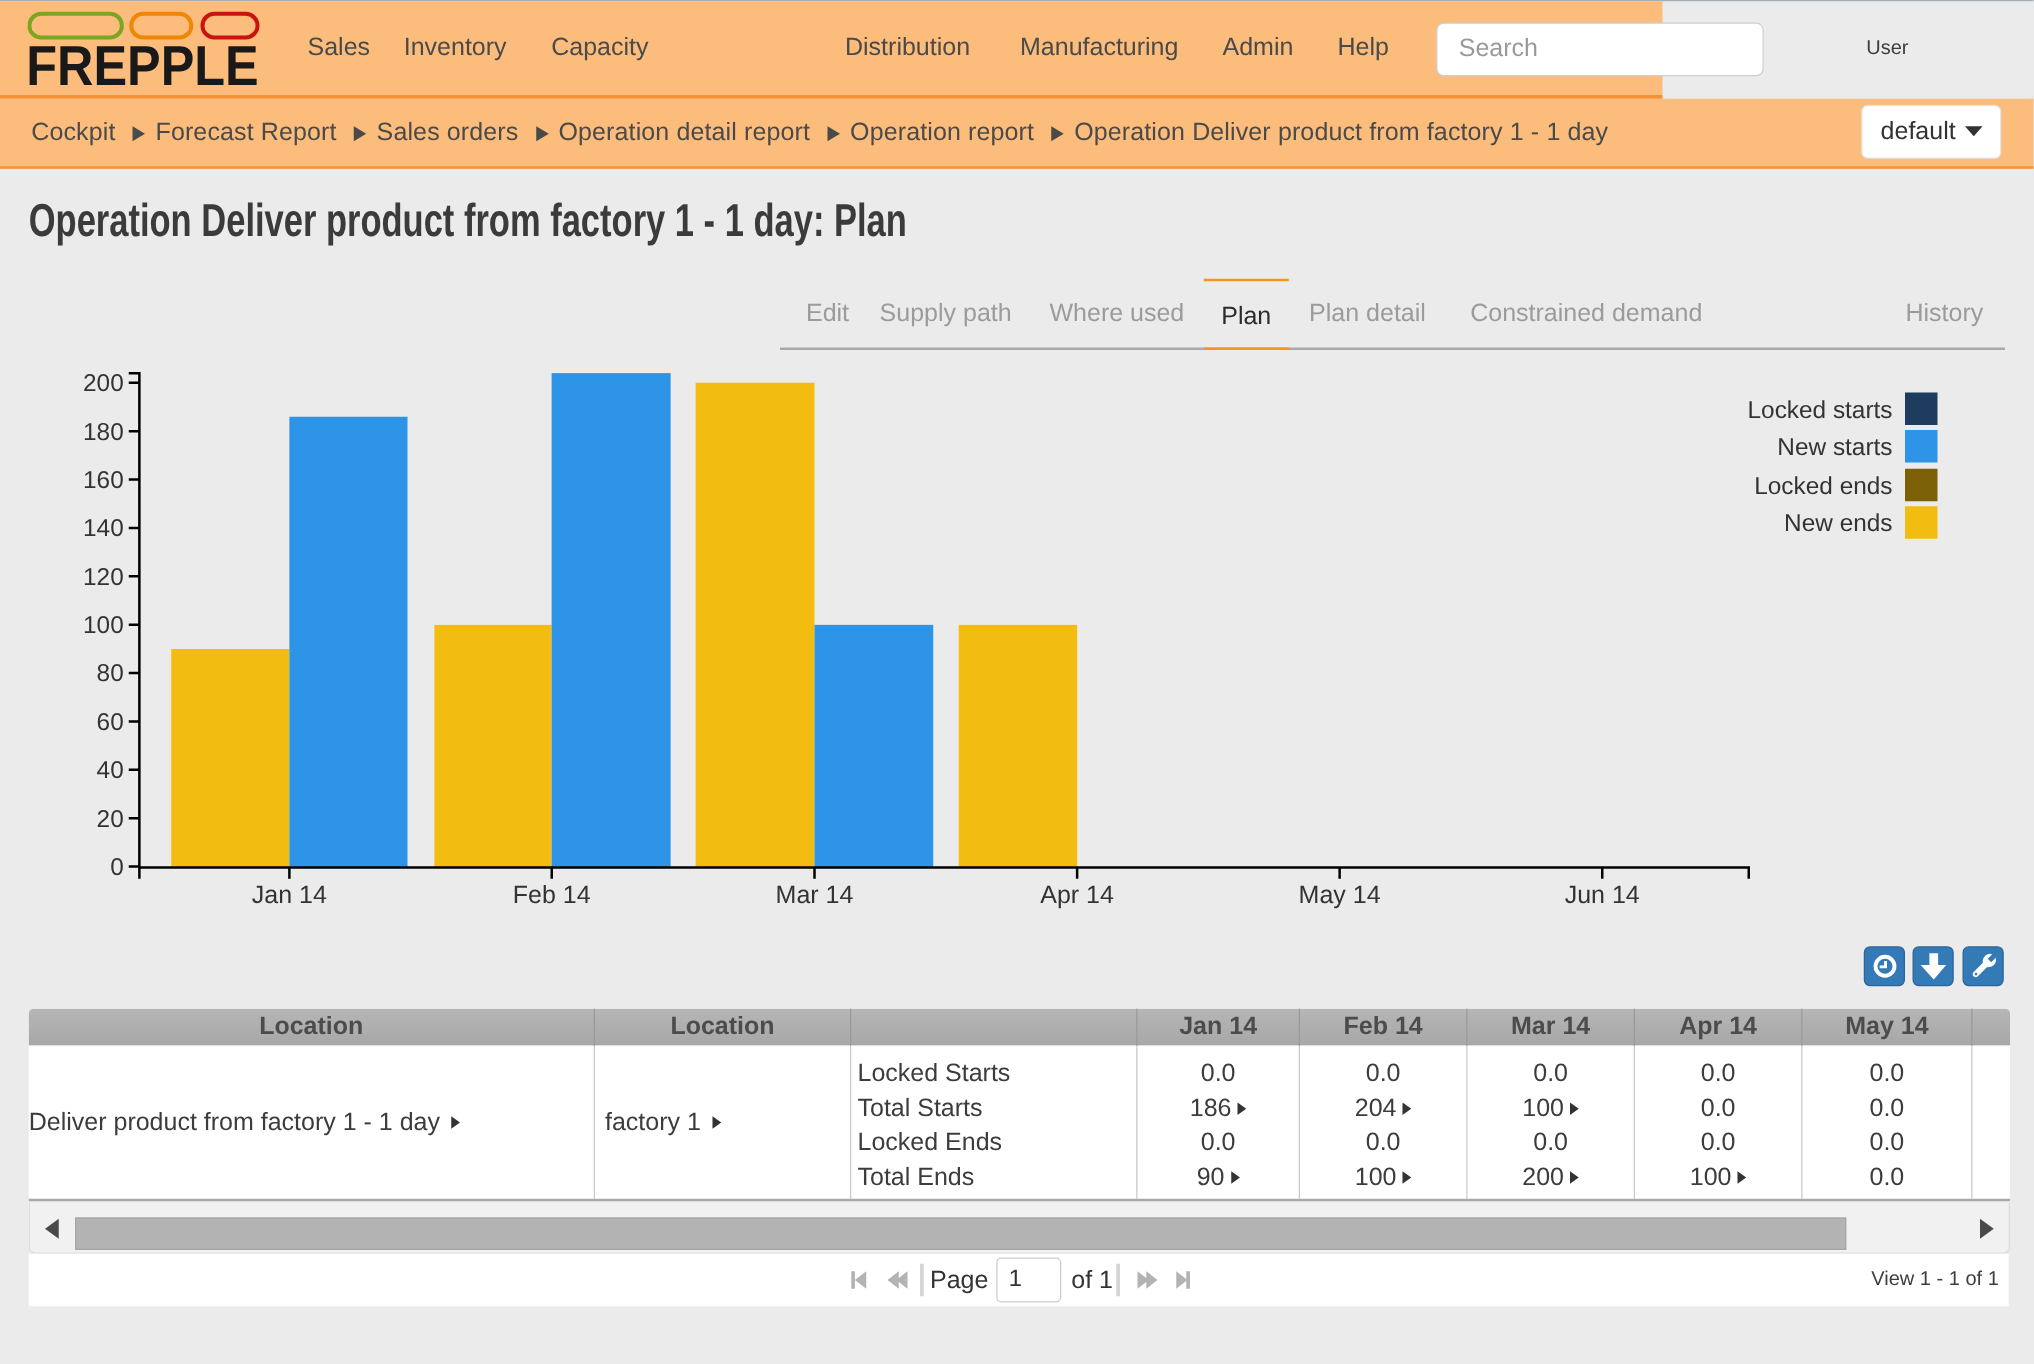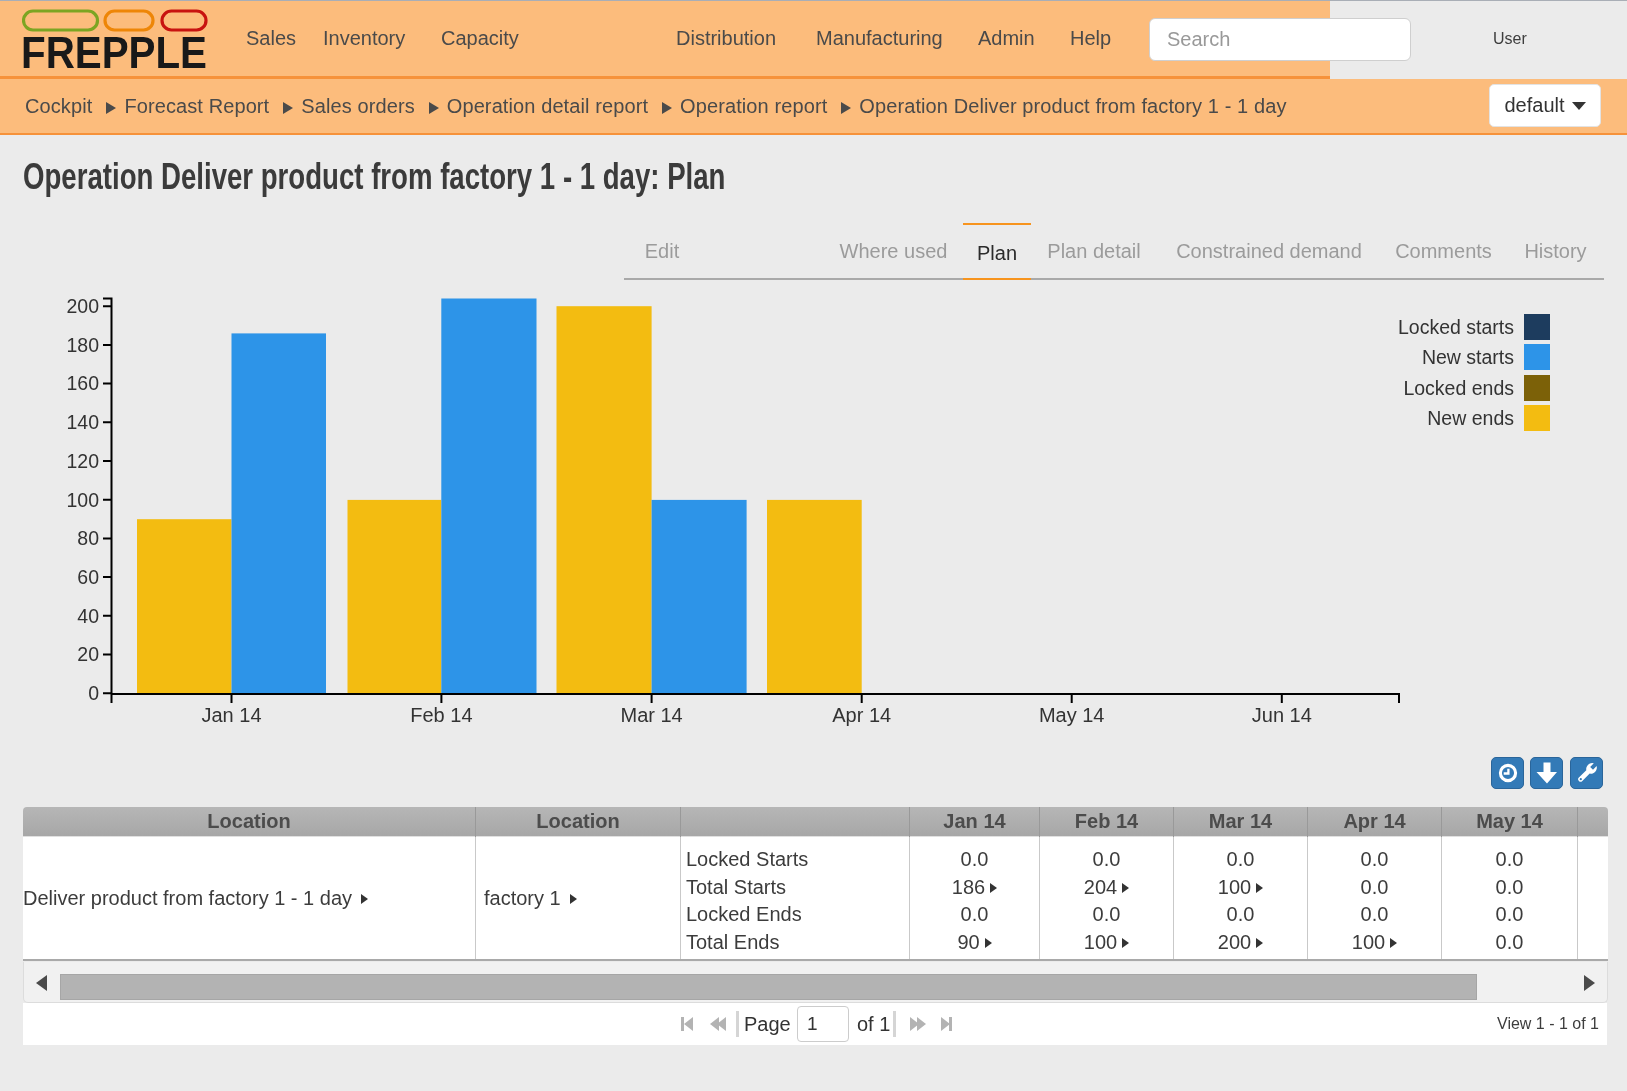--- a/index.html
+++ b/index.html
@@ -78,25 +78,25 @@
   <div id="useradmin">User admin</div>
 </div>
 <div id="crumb">
   <div id="crumbrow">Cockpit<span class="csep"></span>Forecast Report<span class="csep"></span>Sales orders<span class="csep"></span>Operation detail report<span class="csep"></span>Operation report<span class="csep"></span>Operation Deliver product from factory 1 - 1 day</div>
   <div id="defaultbtn">default<span class="caret"></span></div>
 </div>
 <div id="title">Operation Deliver product from factory 1 - 1 day: Plan</div>
 <div id="tabs">
   <div id="tabline"></div>
   <div class="tab" style="left:621px; width:82px;">Edit</div>
+  <div class="tab" style="left:689px; width:135px;">Supply path</div>
   <div class="tab" style="left:826px; width:135px;">Where used</div>
   <div class="tab active" style="left:963px; width:68px;">Plan</div>
   <div class="tab" style="left:1032px; width:124px;">Plan detail</div>
   <div class="tab" style="left:1159px; width:220px;">Constrained demand</div>
-  <div class="tab" style="left:1380px; width:127px;">Comments</div>
   <div class="tab" style="left:1506px; width:99px;">History</div>
 </div>
 <svg id="chart" width="1627" height="470" viewBox="0 0 1627 470">
 
   <rect x="137" y="239.2" width="94.5" height="174.3" fill="#f3bc11"></rect>
   <rect x="231.5" y="53.4" width="94.5" height="360.1" fill="#2d94e8"></rect>
 
   <rect x="347.5" y="219.9" width="93.8" height="193.6" fill="#f3bc11"></rect>
   <rect x="441.3" y="18.5" width="95.2" height="395" fill="#2d94e8"></rect>
 

